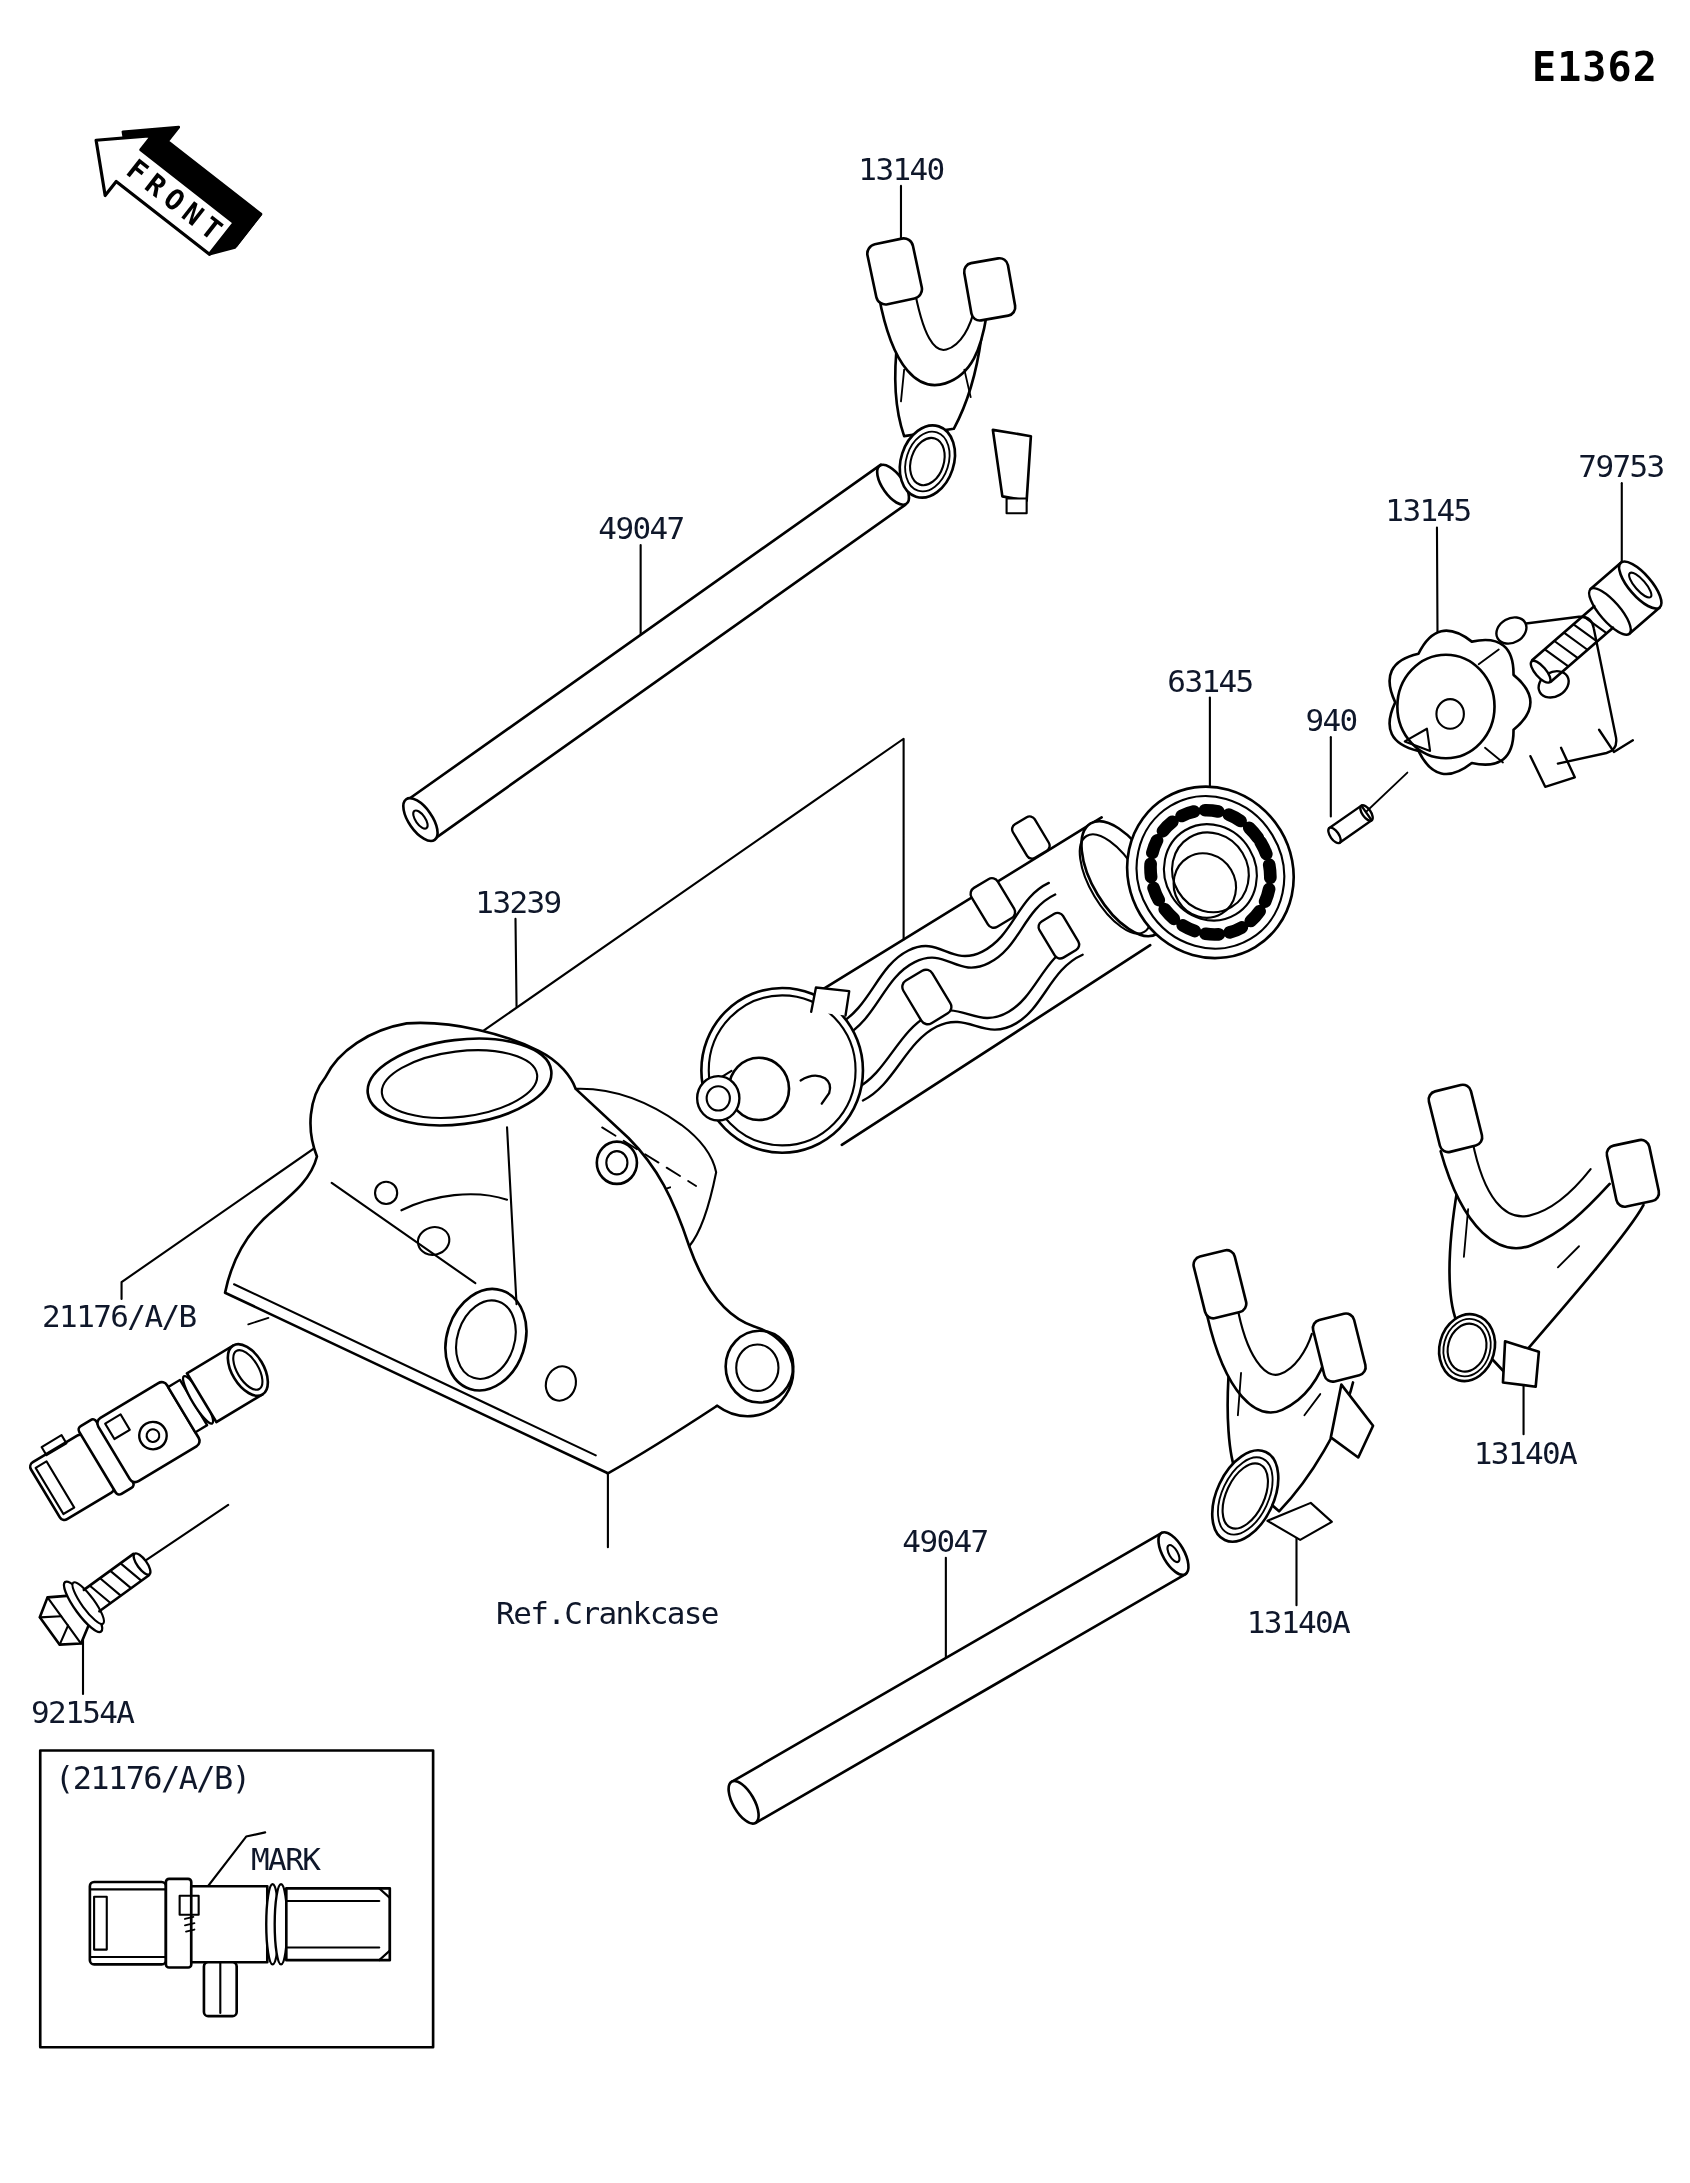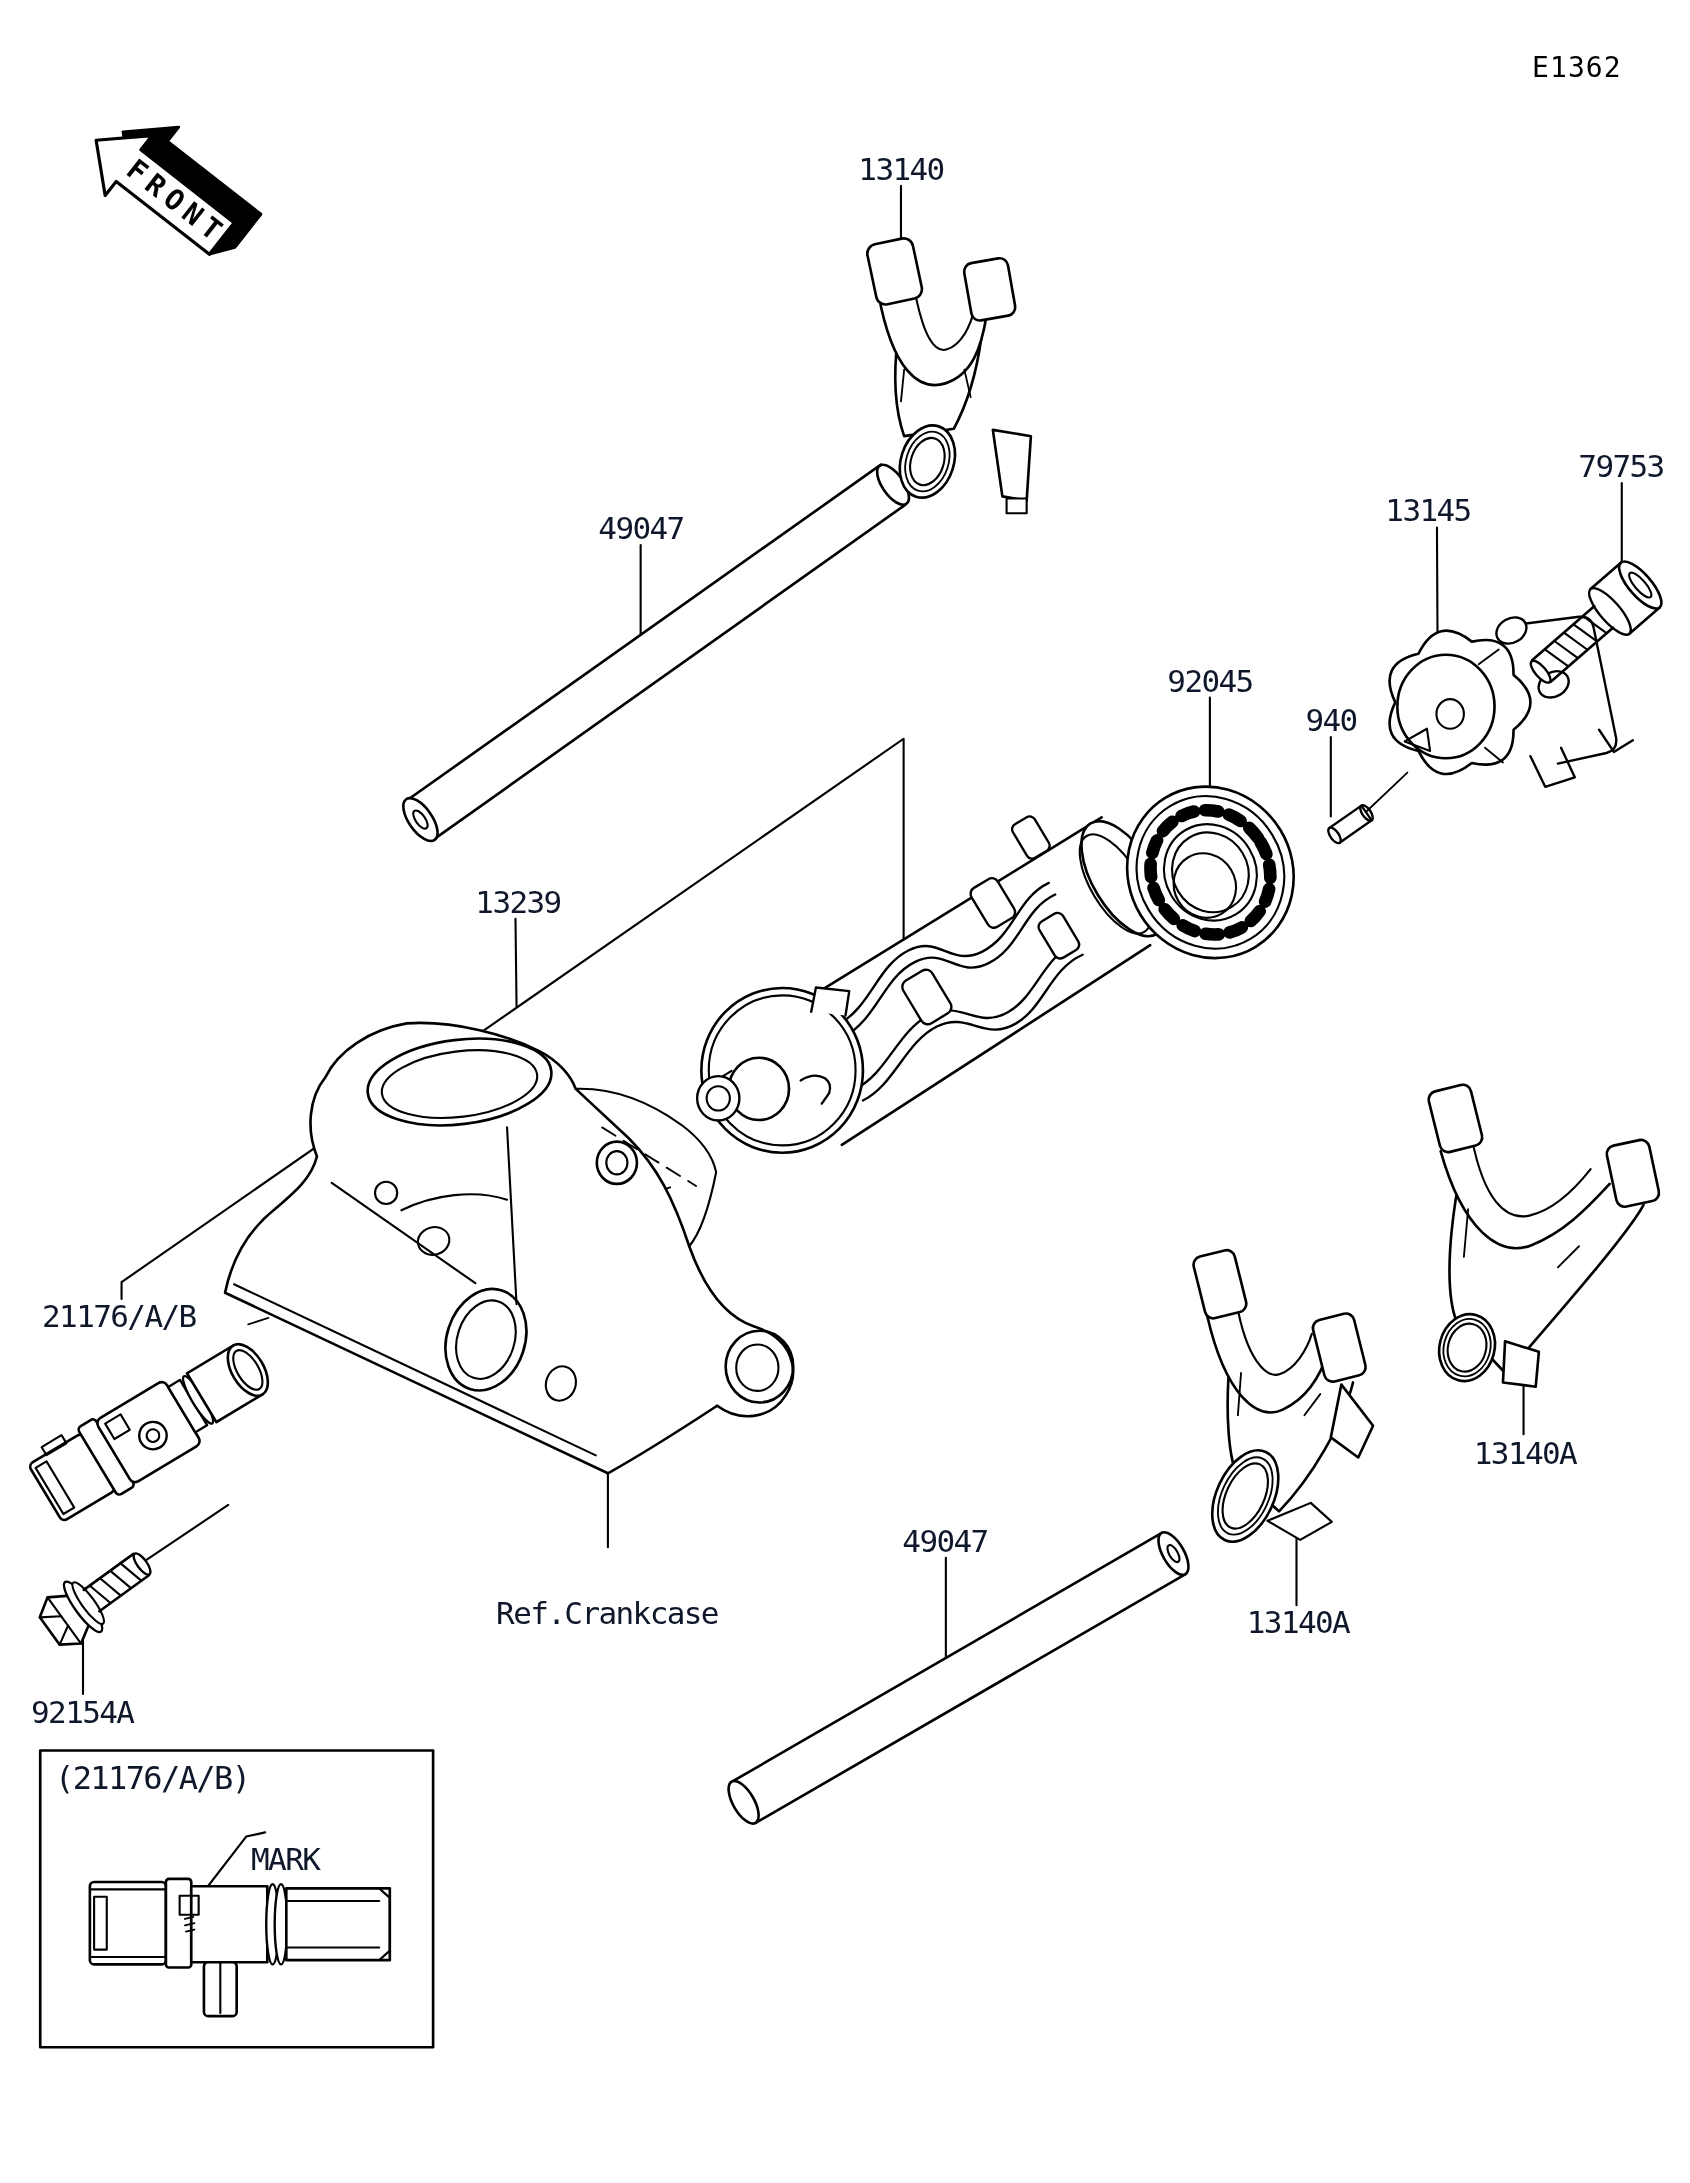--- a/index.html
+++ b/index.html
@@ -2,21 +2,21 @@
 <html style="font-size:8.5px"><head>
 <meta charset="utf-8">
 <style>
   html,body{margin:0;padding:0;background:#fff;}
   .page{position:relative;width:1690px;height:2183px;background:#fff;overflow:hidden;
         font-family:"DejaVu Sans Mono", monospace;}
   svg{position:absolute;left:0;top:0;}
   .lbl{position:absolute;color:#0f172a;font-size:31px;letter-spacing:-1.6px;white-space:nowrap;
        transform:translate(-50%,-50%);line-height:1;}
   .lbl.left{transform:translate(0,-50%);text-align:center;}
-  .code{position:absolute;color:#000;font-size:28px;letter-spacing:1.1px;transform:translate(0,-50%);}
+  .code{position:absolute;color:#000;font-size:40px;letter-spacing:1.1px;transform:translate(0,-50%);font-weight:bold;}
   .inset-title{font-size:32px;}
 </style>
 </head>
 <body>
 
 <div class="page">
 
 <svg width="1690" height="2183" viewBox="0 0 3200 4134" fill="none" stroke="#000" stroke-width="5" stroke-linecap="round" stroke-linejoin="round">
 
   <g transform="translate(300,358) rotate(38)">
@@ -260,21 +260,21 @@
     </g>
   </g>
 </svg>
 
 <div class="code" style="left:1532px;top:67px;">E1362</div>
 
 <div class="lbl" style="left:901px;top:169px;">13140</div>
 <div class="lbl" style="left:641px;top:528px;">49047</div>
 <div class="lbl" style="left:1621px;top:466px;">79753</div>
 <div class="lbl" style="left:1428px;top:510px;">13145</div>
-<div class="lbl" style="left:1210px;top:681px;">92045</div>
+<div class="lbl" style="left:1210px;top:681px;">63145</div>
 <div class="lbl" style="left:1331px;top:720px;">940</div>
 <div class="lbl" style="left:518px;top:902px;">13239</div>
 <div class="lbl left" style="left:42px;top:1316px;">21176/A/B</div>
 <div class="lbl" style="left:607px;top:1565px;margin-top:48px;">Ref.Crankcase</div>
 <div class="lbl" style="left:945px;top:1541px;">49047</div>
 <div class="lbl" style="left:1298px;top:1622px;">13140A</div>
 <div class="lbl" style="left:1525px;top:1453px;">13140A</div>
 <div class="lbl left" style="left:31px;top:1712px;">92154A</div>
 
 <div class="lbl left inset-title" style="left:55px;top:1778px;">(21176/A/B)</div>

